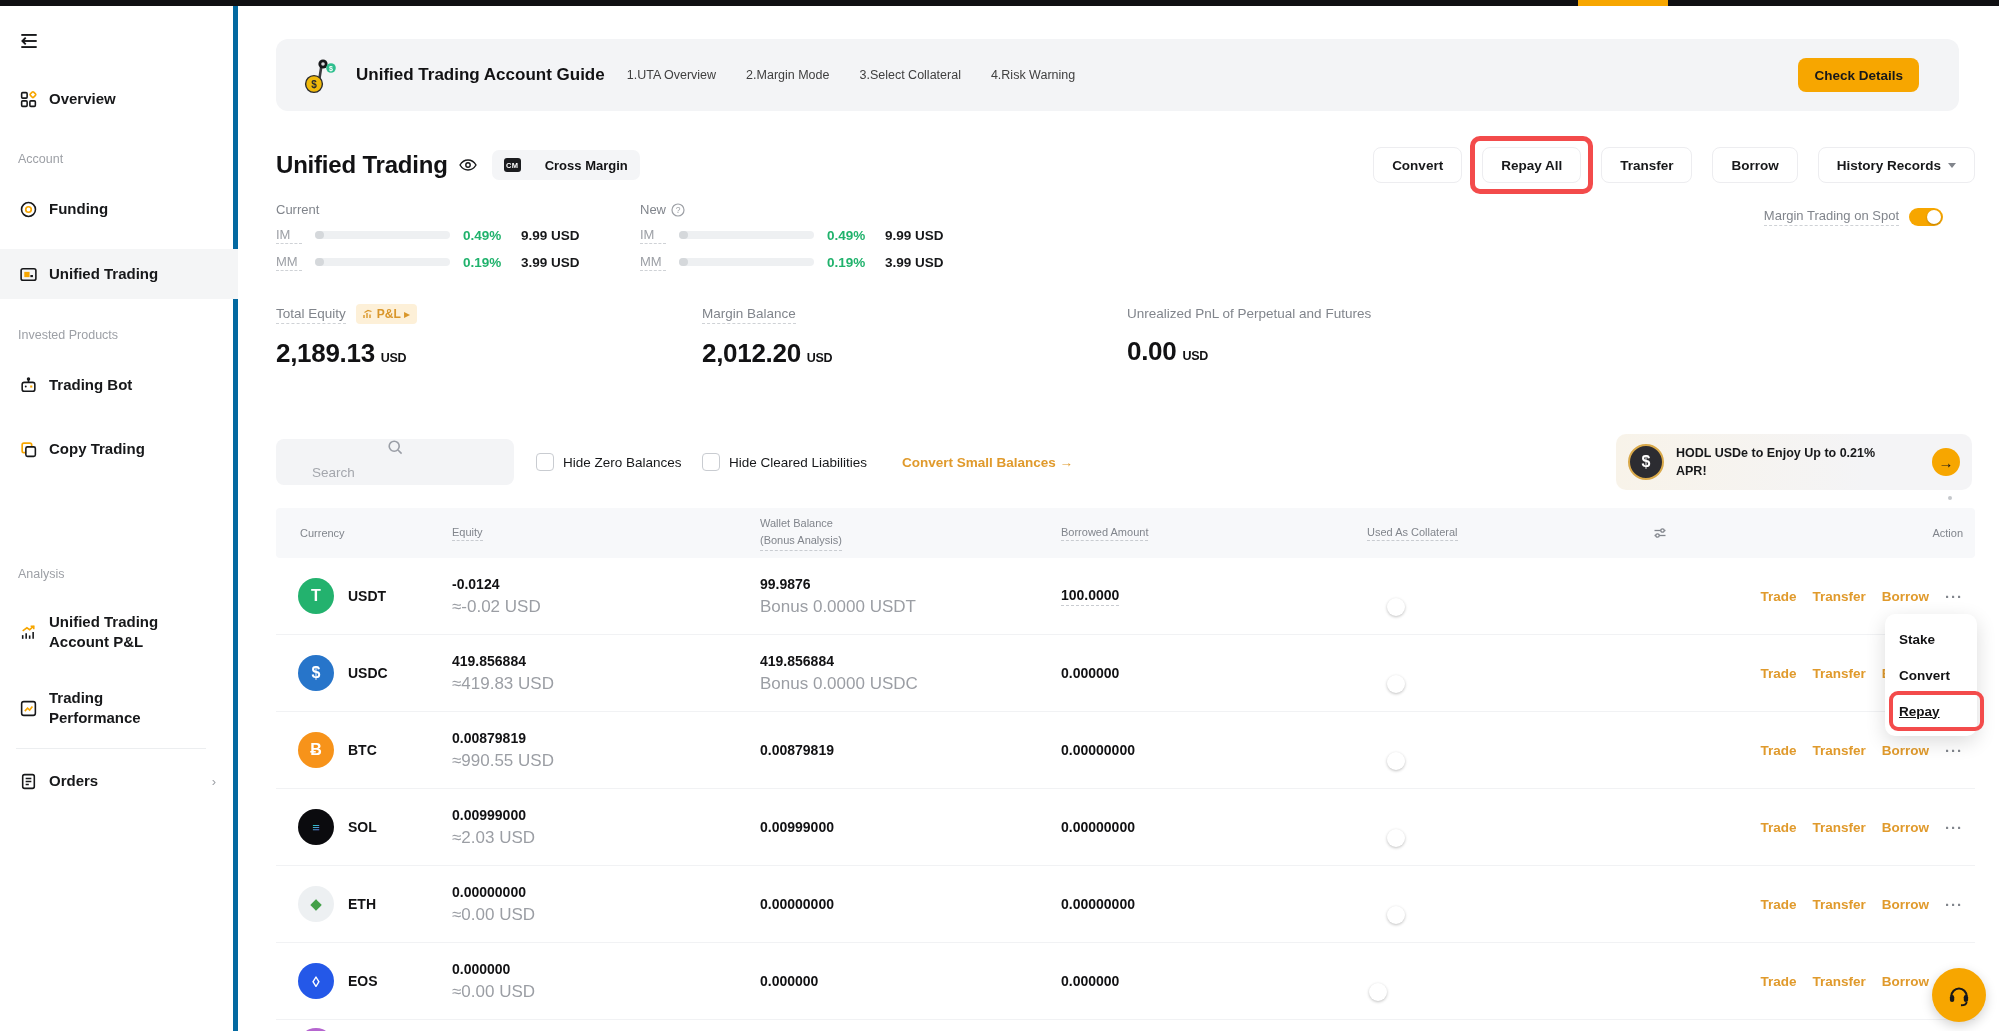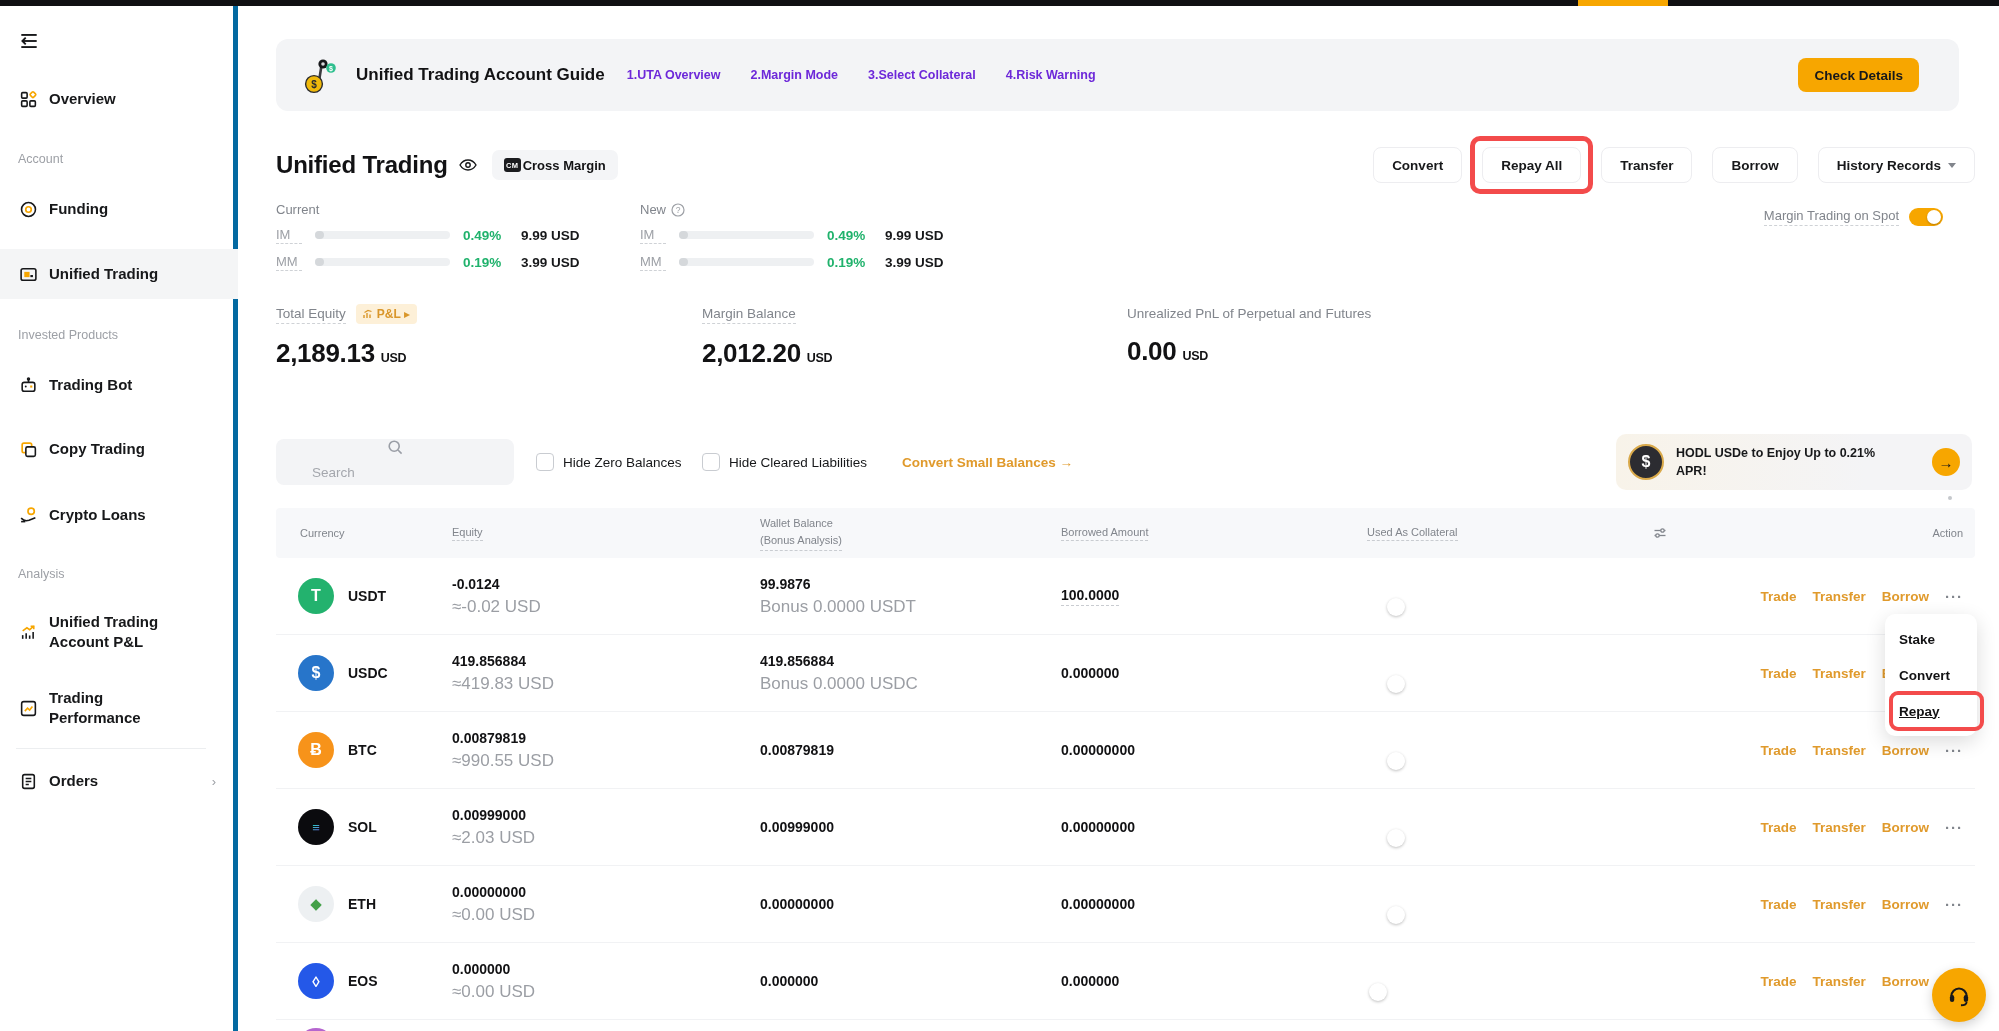--- a/index.html
+++ b/index.html
@@ -22,29 +22,29 @@
   .side-div{position:absolute;left:16px;width:190px;border-top:1px solid #eceef0;}
   .nav-chev{position:absolute;right:22px;color:#9da0a6;font-size:13px;}
 
   
   .main{position:absolute;left:238px;top:6px;width:1761px;height:1025px;}
 
   .guide{position:absolute;left:38px;top:33px;width:1683px;height:72px;background:#f3f4f6;border-radius:12px;
          display:flex;align-items:center;padding:0 40px 0 26px;}
   .guide-title{font-size:17px;font-weight:800;margin-left:14px;}
   .guide-steps{display:flex;gap:30px;margin-left:22px;}
-  .guide-step{font-size:12.5px;color:#6d28d9;font-weight:700;}
+  .guide-step{font-size:12.5px;color:#404040;font-weight:400;}
   .guide-cta{margin-left:auto;background:#f7a600;border:none;border-radius:8px;height:34px;padding:0 16px;
              font-size:13.5px;font-weight:700;color:#17181a;cursor:pointer;font-family:inherit;}
 
   .page-head{position:absolute;left:38px;right:24px;top:139px;height:40px;display:flex;align-items:center;}
   .page-title{font-size:24px;font-weight:800;letter-spacing:-0.2px;}
   .eye{margin-left:10px;display:flex;cursor:pointer;}
   .mode-badge{margin-left:14px;background:#f4f5f7;border-radius:7px;height:30px;display:flex;align-items:center;
-              gap:2px;padding:0 12px;font-size:13px;font-weight:600;}
+              gap:24px;padding:0 12px;font-size:13px;font-weight:600;}
   .cm-ico{width:17px;height:14px;background:#1b1c1f;border-radius:3px;color:#fff;font-size:7.5px;font-weight:800;
           display:flex;align-items:center;justify-content:center;letter-spacing:.3px;}
   .head-btns{margin-left:auto;display:flex;align-items:center;gap:20px;}
   .hbtn{background:#fff;border:1px solid #ededf0;border-radius:8px;height:36px;padding:0 18px;font-size:13.5px;
         font-weight:700;color:#17181a;cursor:pointer;font-family:inherit;white-space:nowrap;}
   .red-wrap{position:relative;}
   .red-box{position:absolute;inset:-11px -12px;border:5px solid #f34b4b;border-radius:10px;pointer-events:none;}
   .caret-dn{display:inline-block;margin-left:7px;border-left:4.5px solid transparent;border-right:4.5px solid transparent;
             border-top:5px solid #81858c;vertical-align:middle;}
 
@@ -216,30 +216,20 @@
     <div class="nav-item" style="top:418px">
       <span class="nico">
         <svg width="19" height="19" viewBox="0 0 18 18" fill="none">
           <rect x="3" y="3" width="9" height="9" rx="1.6" stroke="#f7a600" stroke-width="1.6"></rect>
           <rect x="6.5" y="6.5" width="9" height="9" rx="1.6" stroke="#17181a" stroke-width="1.5" fill="#fff"></rect>
         </svg>
       </span>
       <span class="nlbl">Copy Trading</span>
     </div>
 
-    <div class="nav-item" style="top:484px">
-      <span class="nico">
-        <svg width="19" height="19" viewBox="0 0 18 18" fill="none">
-          <circle cx="11.5" cy="5" r="3" stroke="#f7a600" stroke-width="1.6"></circle>
-          <path d="M2 11.5c2.5 2.6 4.8 2.9 7.5 2l6-2.3" stroke="#17181a" stroke-width="1.5"></path>
-          <path d="M2 14.8h4" stroke="#17181a" stroke-width="1.5"></path>
-        </svg>
-      </span>
-      <span class="nlbl">Crypto Loans</span>
-    </div>
 
     <div class="nav-sec" style="top:561px">Analysis</div>
 
     <div class="nav-item" style="top:596px;height:60px">
       <span class="nico">
         <svg width="19" height="19" viewBox="0 0 18 18" fill="none" stroke-width="1.5">
           <path d="M3.5 15V11.5" stroke="#17181a"></path>
             <path d="M6.8 15V9.8" stroke="#17181a"></path>
           <path d="M10.1 15v-3.2" stroke="#17181a"></path>
             <path d="M13.4 15V8.6" stroke="#17181a"></path>

